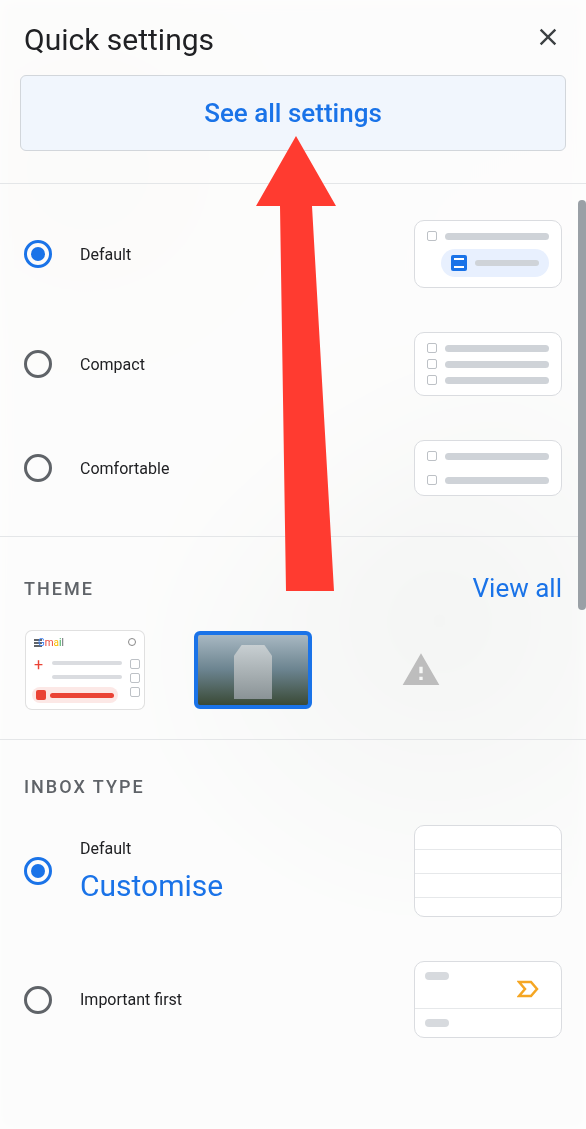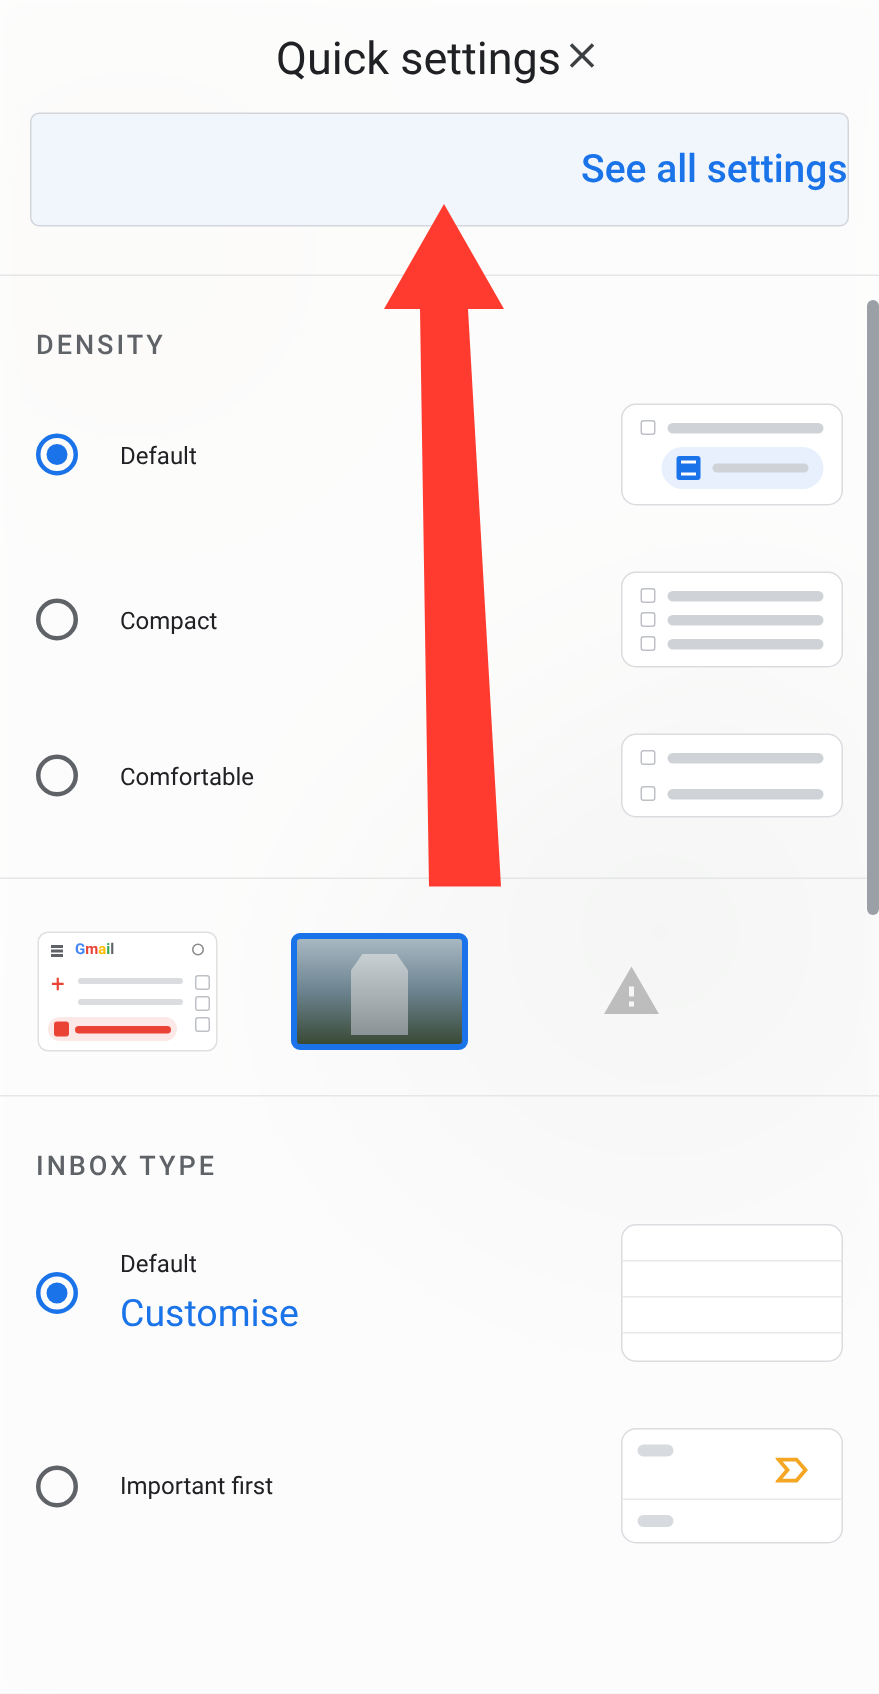--- a/index.html
+++ b/index.html
@@ -44,21 +44,21 @@
     top: 200px;
     width: 8px;
     height: 410px;
     background: #9aa0a6;
     border-radius: 4px;
     z-index: 5;
   }
   .header {
     display: flex;
     align-items: center;
-    justify-content: center;
+    justify-content: space-between;
     padding: 22px 24px 18px 24px;
   }
   .header h1 {
     font-size: 30px;
     font-weight: 400;
     color: #202124;
     margin: 0;
   }
   .close {
     font-size: 30px;
@@ -66,21 +66,21 @@
     cursor: pointer;
     line-height: 1;
   }
   .see-all {
     margin: 0 20px 32px 20px;
     border: 1px solid #d2d6db;
     background: #f1f6fd;
     color: #1a73e8;
     font-size: 26px;
     font-weight: 500;
-    text-align: right;
+    text-align: center;
     padding: 22px 0;
     border-radius: 6px;
     cursor: pointer;
   }
   .section {
     border-top: 1px solid #e4e6e8;
     padding: 36px 24px 30px 24px;
   }
   .section-title {
     font-size: 18px;
@@ -129,21 +129,21 @@
     background: #1a73e8;
     border-radius: 50%;
   }
   .option-label {
     font-size: 16px;
     color: #202124;
     flex: 1;
   }
   .customise {
     color: #1a73e8;
-    font-size: 25px;
+    font-size: 30px;
     margin-top: 10px;
     cursor: pointer;
   }
   
   .preview {
     width: 148px;
     border: 1px solid #dadce0;
     border-radius: 10px;
     background: #fff;
     padding: 10px 12px;
@@ -202,21 +202,21 @@
     border-radius: 6px;
     position: relative;
     cursor: pointer;
   }
   .thumb-gmail {
     background: #fff;
     box-shadow: 0 0 0 1px #e0e0e0;
     padding: 4px 6px;
   }
   .thumb-gmail .menu { width:8px; height:2px; background:#5f6368; box-shadow:0 3px 0 #5f6368, 0 6px 0 #5f6368; position:absolute; top:8px; left:8px; }
-  .thumb-gmail .m-icon { position:absolute; top:6px; left:24px; font-size:10px; font-weight:700; }
+  .thumb-gmail .m-icon { position:absolute; top:6px; left:12px; font-size:10px; font-weight:400; }
   .thumb-gmail .m-icon .m1{color:#4285f4}.thumb-gmail .m-icon .m2{color:#ea4335}.thumb-gmail .m-icon .m3{color:#fbbc04}.thumb-gmail .m-icon .m4{color:#34a853}.thumb-gmail .m-icon .m5{color:#5f6368}
   .thumb-gmail .search { position:absolute; top:7px; right:8px; width:8px; height:8px; border:1.5px solid #888; border-radius:50%; }
   .thumb-gmail .plus { position:absolute; top:26px; left:8px; color:#ea4335; font-size:16px; line-height:1; font-weight:400;}
   .thumb-gmail .gline { position:absolute; left:26px; height:4px; background:#dadce0; border-radius:2px; }
   .thumb-gmail .gline.g1 { top:30px; width:70px; }
   .thumb-gmail .gline.g2 { top:44px; width:70px; }
   .thumb-gmail .redpill { position:absolute; bottom:6px; left:6px; width:86px; height:16px; background:#fce8e6; border-radius:10px; display:flex; align-items:center; padding:0 4px; gap:4px;}
   .thumb-gmail .redpill .sq { width:10px; height:10px; background:#ea4335; border-radius:2px;}
   .thumb-gmail .redpill .rbar { flex:1; height:5px; background:#ea4335; border-radius:3px;}
   .thumb-gmail .box { position:absolute; right:4px; width:10px; height:10px; border:1.5px solid #bdc1c6; border-radius:2px;}
@@ -291,21 +291,20 @@
     <div class="close">
       <svg width="28" height="28" viewBox="0 0 24 24">
           <path fill="#3c4043" d="M19 6.41L17.59 5 12 10.59 6.41 5 5 6.41 10.59 12 5 17.59 6.41 19 12 13.41 17.59 19 19 17.59 13.41 12z"></path>
         </svg>
     </div>
   </div>
 
   <div class="see-all">See all settings</div>
 
   <div class="section">
-    <div class="section-title">DENSITY</div>
 
     <div class="density-row">
       <div class="radio selected"></div>
       <div class="option-label">Default</div>
       <div class="preview pv-default">
         <div class="pv-line1">
             <div class="pv-checkbox"></div>
             <div class="pv-bar"></div>
           </div>
         <div class="pv-pill">
@@ -344,20 +343,24 @@
           </div>
         <div class="pv-row">
             <div class="pv-checkbox"></div>
             <div class="pv-bar"></div>
           </div>
       </div>
     </div>
   </div>
 
   <div class="section">
+    <div class="section-head-row">
+      <div class="section-title">THEME</div>
+      <div class="view-all">View all</div>
+    </div>
     <div class="theme-row">
       <div class="thumb thumb-gmail">
         <div class="menu"></div>
         <div class="m-icon"><span class="m1">G</span><span class="m2">m</span><span class="m3">a</span><span class="m4">i</span><span class="m5">l</span></div>
         <div class="search"></div>
         <div class="plus">+</div>
         <div class="gline g1"></div>
           <div class="gline g2"></div>
         <div class="box b1"></div>
           <div class="box b2"></div>

